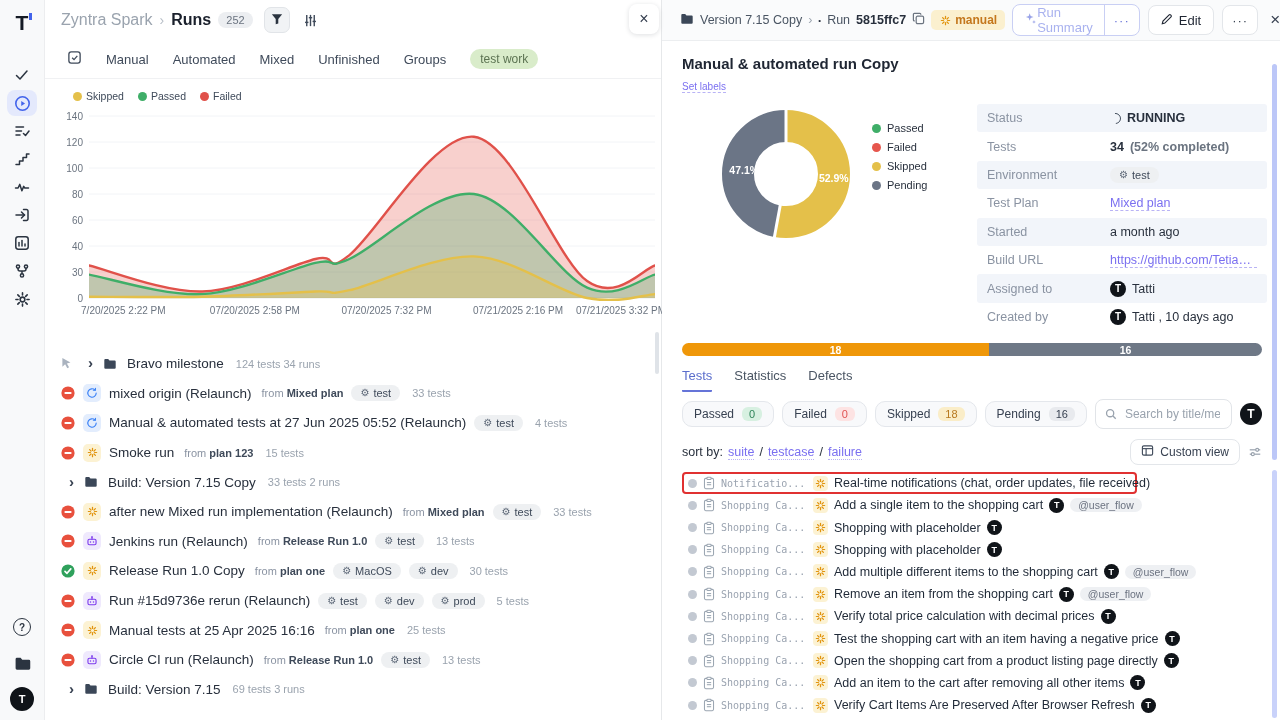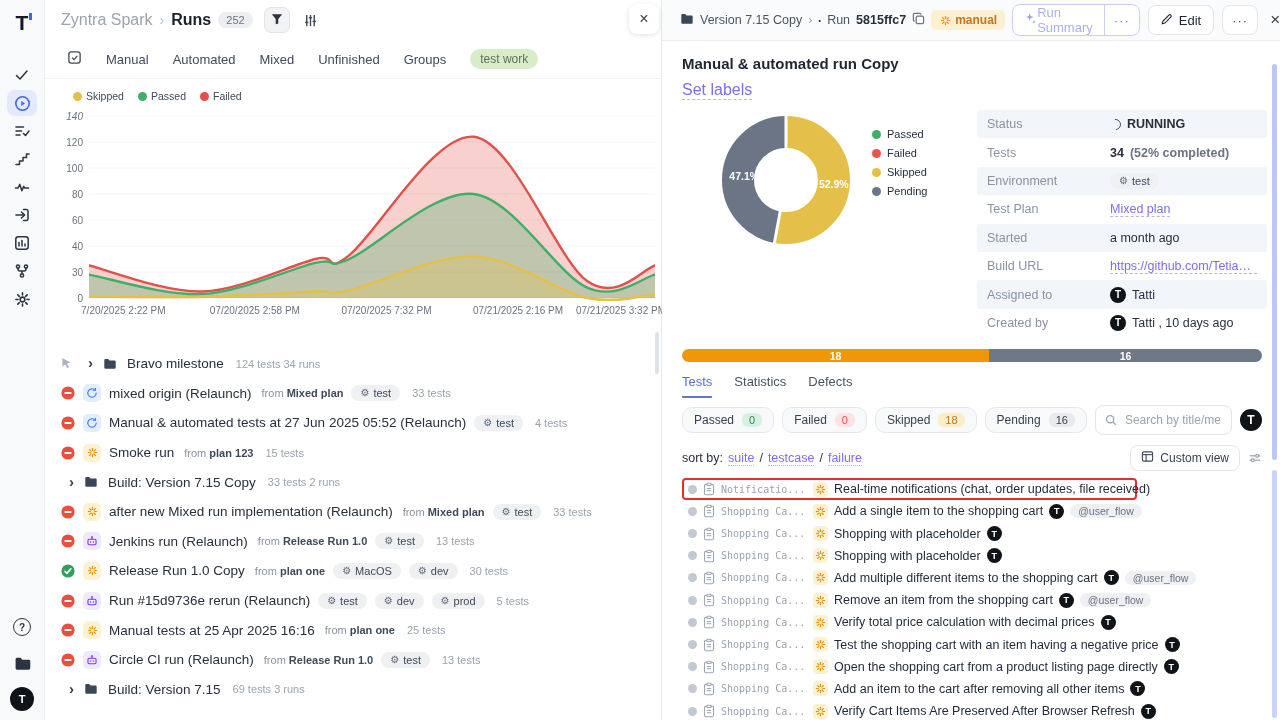--- a/index.html
+++ b/index.html
@@ -69,21 +69,21 @@
   .badge-manual{display:inline-flex;align-items:center;gap:4px;background:#fbf0cf;color:#c4771d;font-weight:bold;font-size:12px;border-radius:5px;padding:3px 8px;}
   .dp-actions{margin-left:auto;display:flex;align-items:center;gap:8px;}
   .btn-split{display:flex;align-items:center;border:1px solid #c9cff4;border-radius:8px;background:#fff;height:30px;overflow:hidden;}
   .btn-split .main{display:flex;align-items:center;gap:0;padding:0 11px;font-size:13px;color:#a9b2ef;cursor:pointer;}
   .btn-split .more{border-left:1px solid #c9cff4;padding:0 9px;color:#6a74d8;font-size:13px;letter-spacing:1px;height:100%;display:flex;align-items:center;cursor:pointer;}
   .btn{display:flex;align-items:center;gap:6px;border:1px solid #e3e6ea;border-radius:8px;background:#fff;height:30px;padding:0 12px;font-size:13px;color:#1f2633;cursor:pointer;}
   .btn.square{padding:0 9px;letter-spacing:1px;color:#374151;}
   .dp-close{font-size:17px;color:#374151;cursor:pointer;padding:0 4px;}
   .dp-body{padding:14px 18px 0 20px;}
   .dp-title{font-size:15px;font-weight:bold;color:#1f2633;}
-  .set-labels{display:inline-block;margin-top:9px;font-size:16px;color:#7a6ff0;border-bottom:1px dashed #b9b3f5;cursor:pointer;}
+  .set-labels{display:inline-block;margin-top:9px;font-size:10px;color:#7a6ff0;border-bottom:1px dashed #b9b3f5;cursor:pointer;}
   .dp-grid{display:flex;margin-top:10px;}
   .donut-wrap{width:295px;flex-shrink:0;display:flex;}
   .donut-svg{margin:2px 0 0 38px;}
   .donut-legend{margin:18px 0 0 20px;display:flex;flex-direction:column;gap:7px;}
   .dlg-item{display:flex;align-items:center;gap:6px;font-size:11px;color:#28303d;}
   .details{flex:1;max-width:290px;margin-left:auto;}
   .drow{display:flex;align-items:center;min-height:28.4px;padding:0 10px;font-size:12.5px;border-radius:3px;gap:25px;}
   .drow:nth-child(odd){background:#f2f5fa;}
   .drow .dlabel{width:98px;color:#8a93a2;flex-shrink:0;}
   .drow .dval{color:#28303d;display:flex;align-items:center;gap:6px;white-space:nowrap;overflow:hidden;}
@@ -292,21 +292,21 @@
         </div>
       <div class="plot">
         <div id="ylabels">
             <span class="ylab" style="top: 182px;">0</span>
             <span class="ylab" style="top: 156px;">30</span>
             <span class="ylab" style="top: 130px;">40</span>
             <span class="ylab" style="top: 104px;">60</span>
             <span class="ylab" style="top: 78px;">80</span>
             <span class="ylab" style="top: 52px;">100</span>
             <span class="ylab" style="top: 26px;">120</span>
-            <span class="ylab" style="top: 0px; font-style: italic;">140</span>
+            <span class="ylab" style="top: 0px;">140</span>
           </div>
         <svg id="area-svg" width="566" height="190">
             <line x1="0" y1="187.0" x2="566" y2="187.0" stroke="#e8ebee" stroke-width="1"></line>
             <line x1="0" y1="161.0" x2="566" y2="161.0" stroke="#f2f4f7" stroke-width="1"></line>
             <line x1="0" y1="135.0" x2="566" y2="135.0" stroke="#f2f4f7" stroke-width="1"></line>
             <line x1="0" y1="109.0" x2="566" y2="109.0" stroke="#f2f4f7" stroke-width="1"></line>
             <line x1="0" y1="83.0" x2="566" y2="83.0" stroke="#f2f4f7" stroke-width="1"></line>
             <line x1="0" y1="57.0" x2="566" y2="57.0" stroke="#f2f4f7" stroke-width="1"></line>
             <line x1="0" y1="31.0" x2="566" y2="31.0" stroke="#f2f4f7" stroke-width="1"></line>
             <line x1="0" y1="5.0" x2="566" y2="5.0" stroke="#f2f4f7" stroke-width="1"></line>

